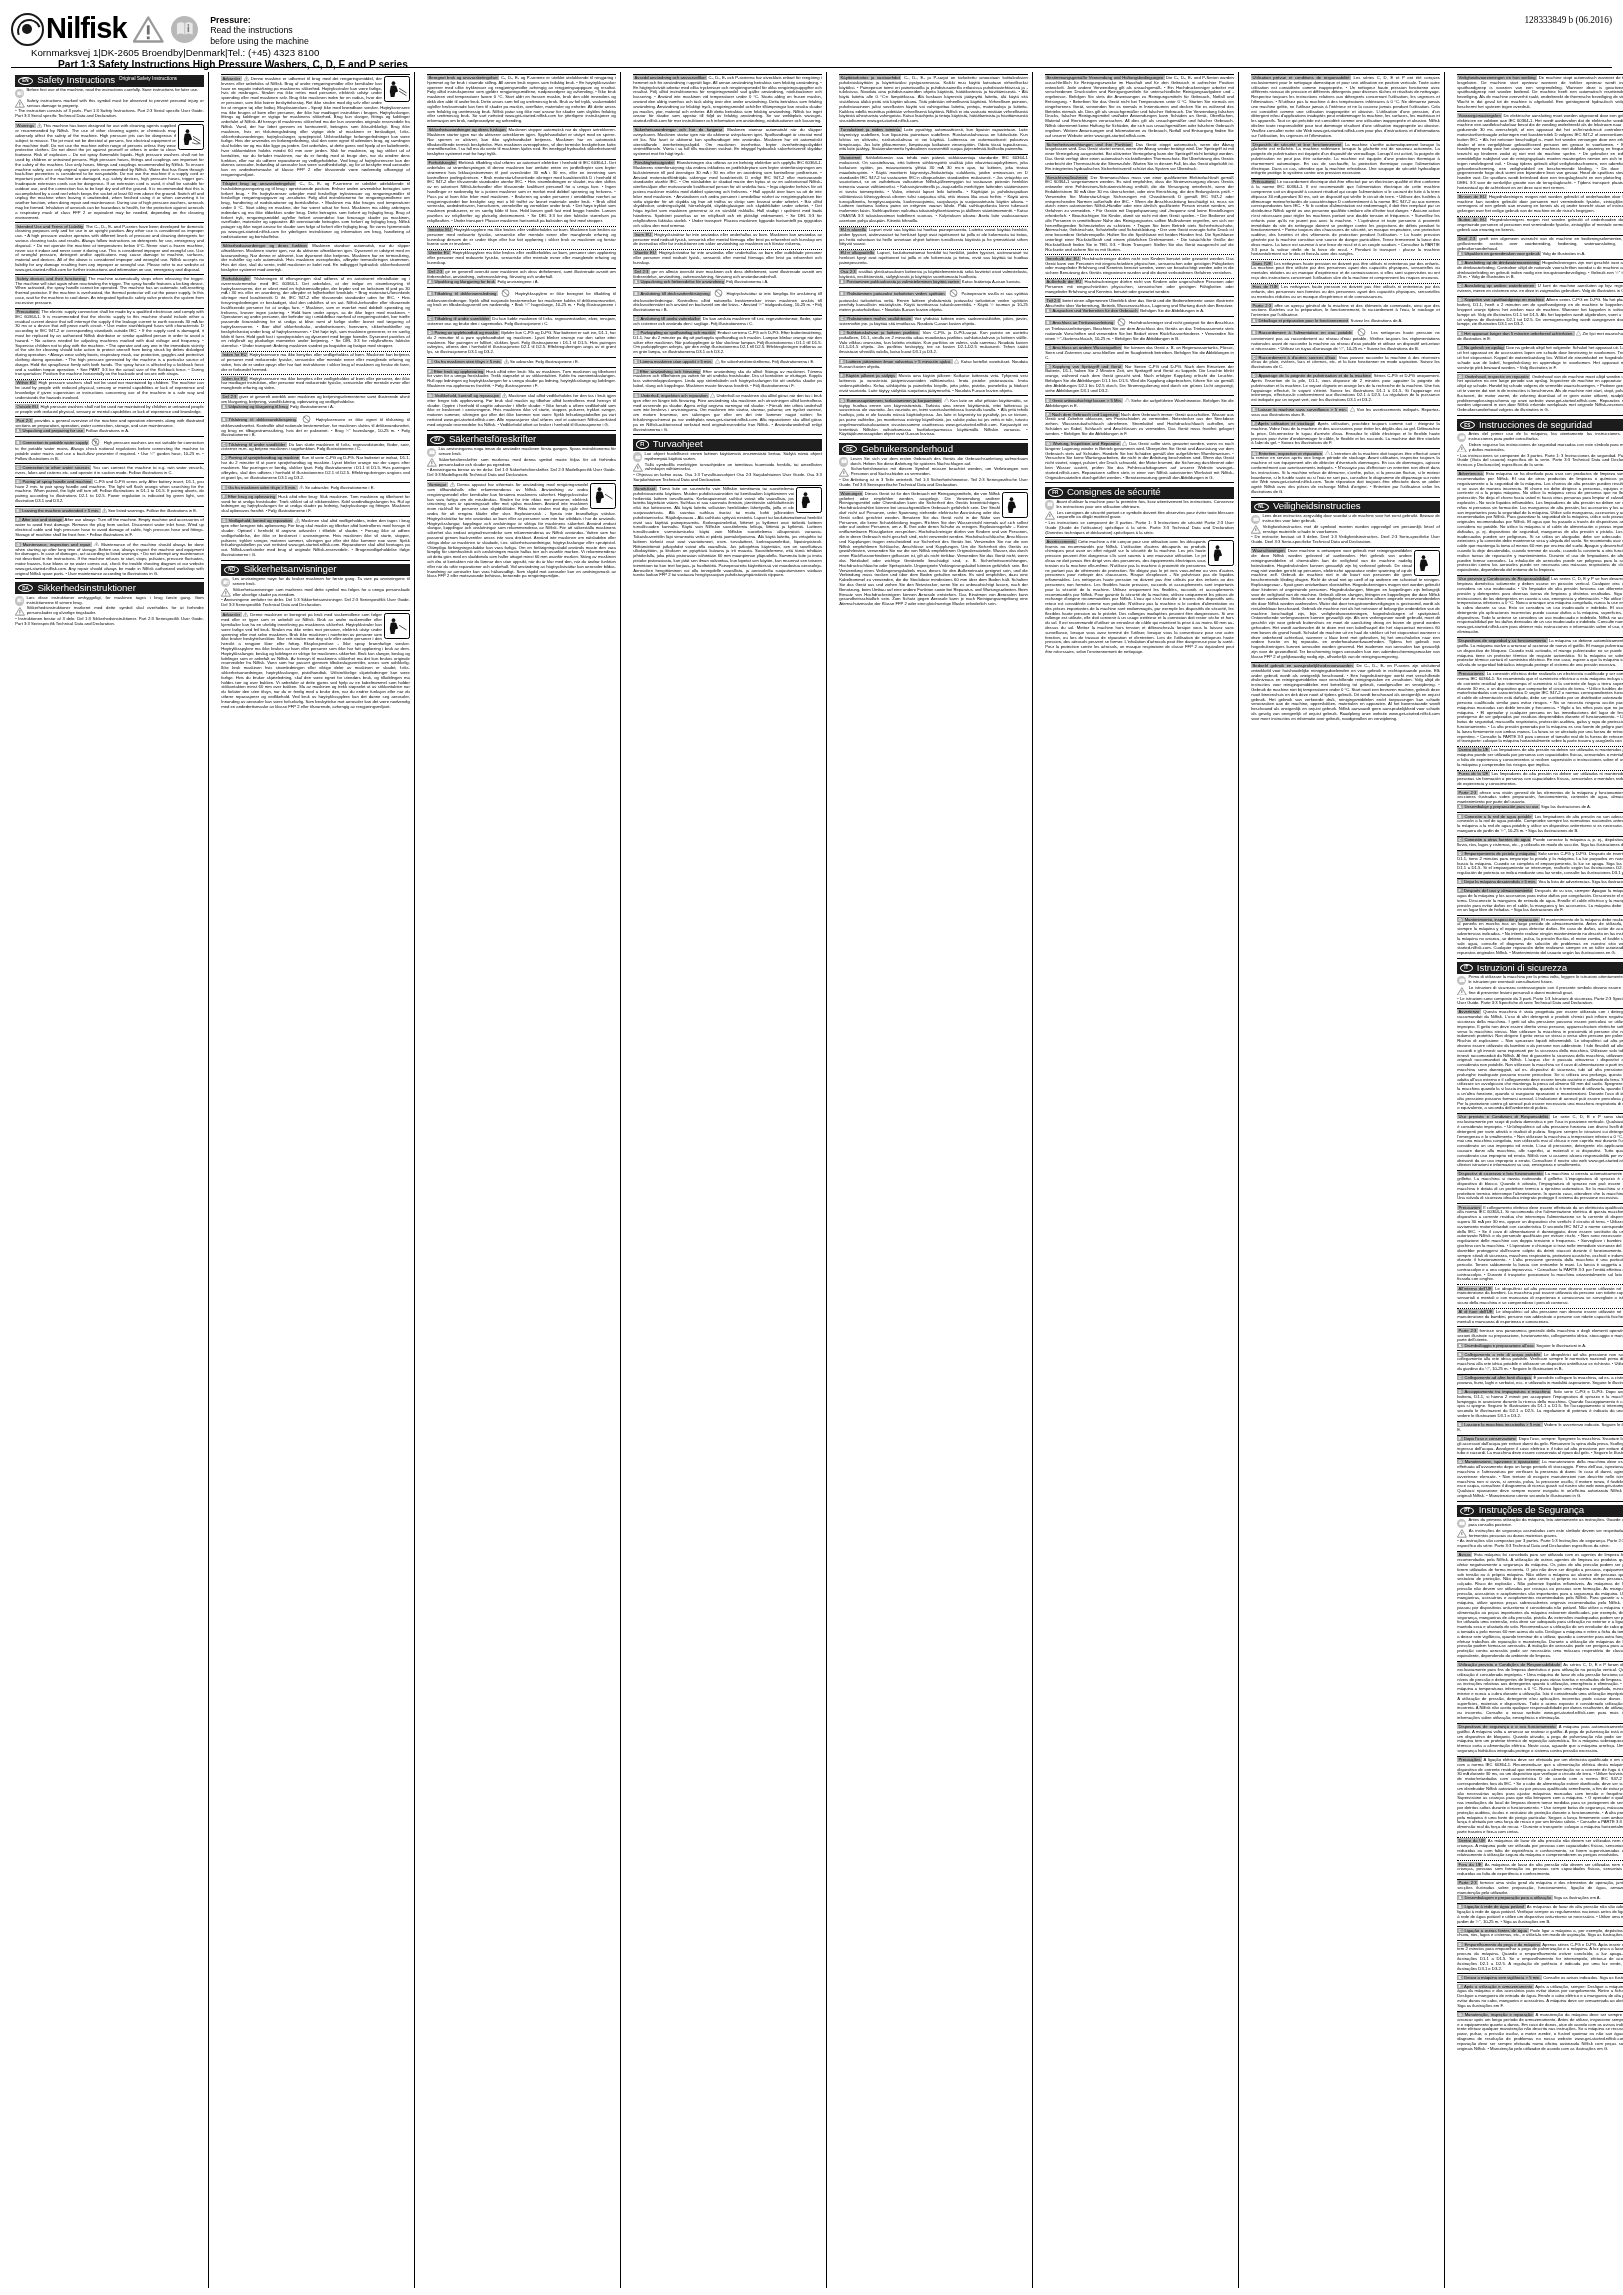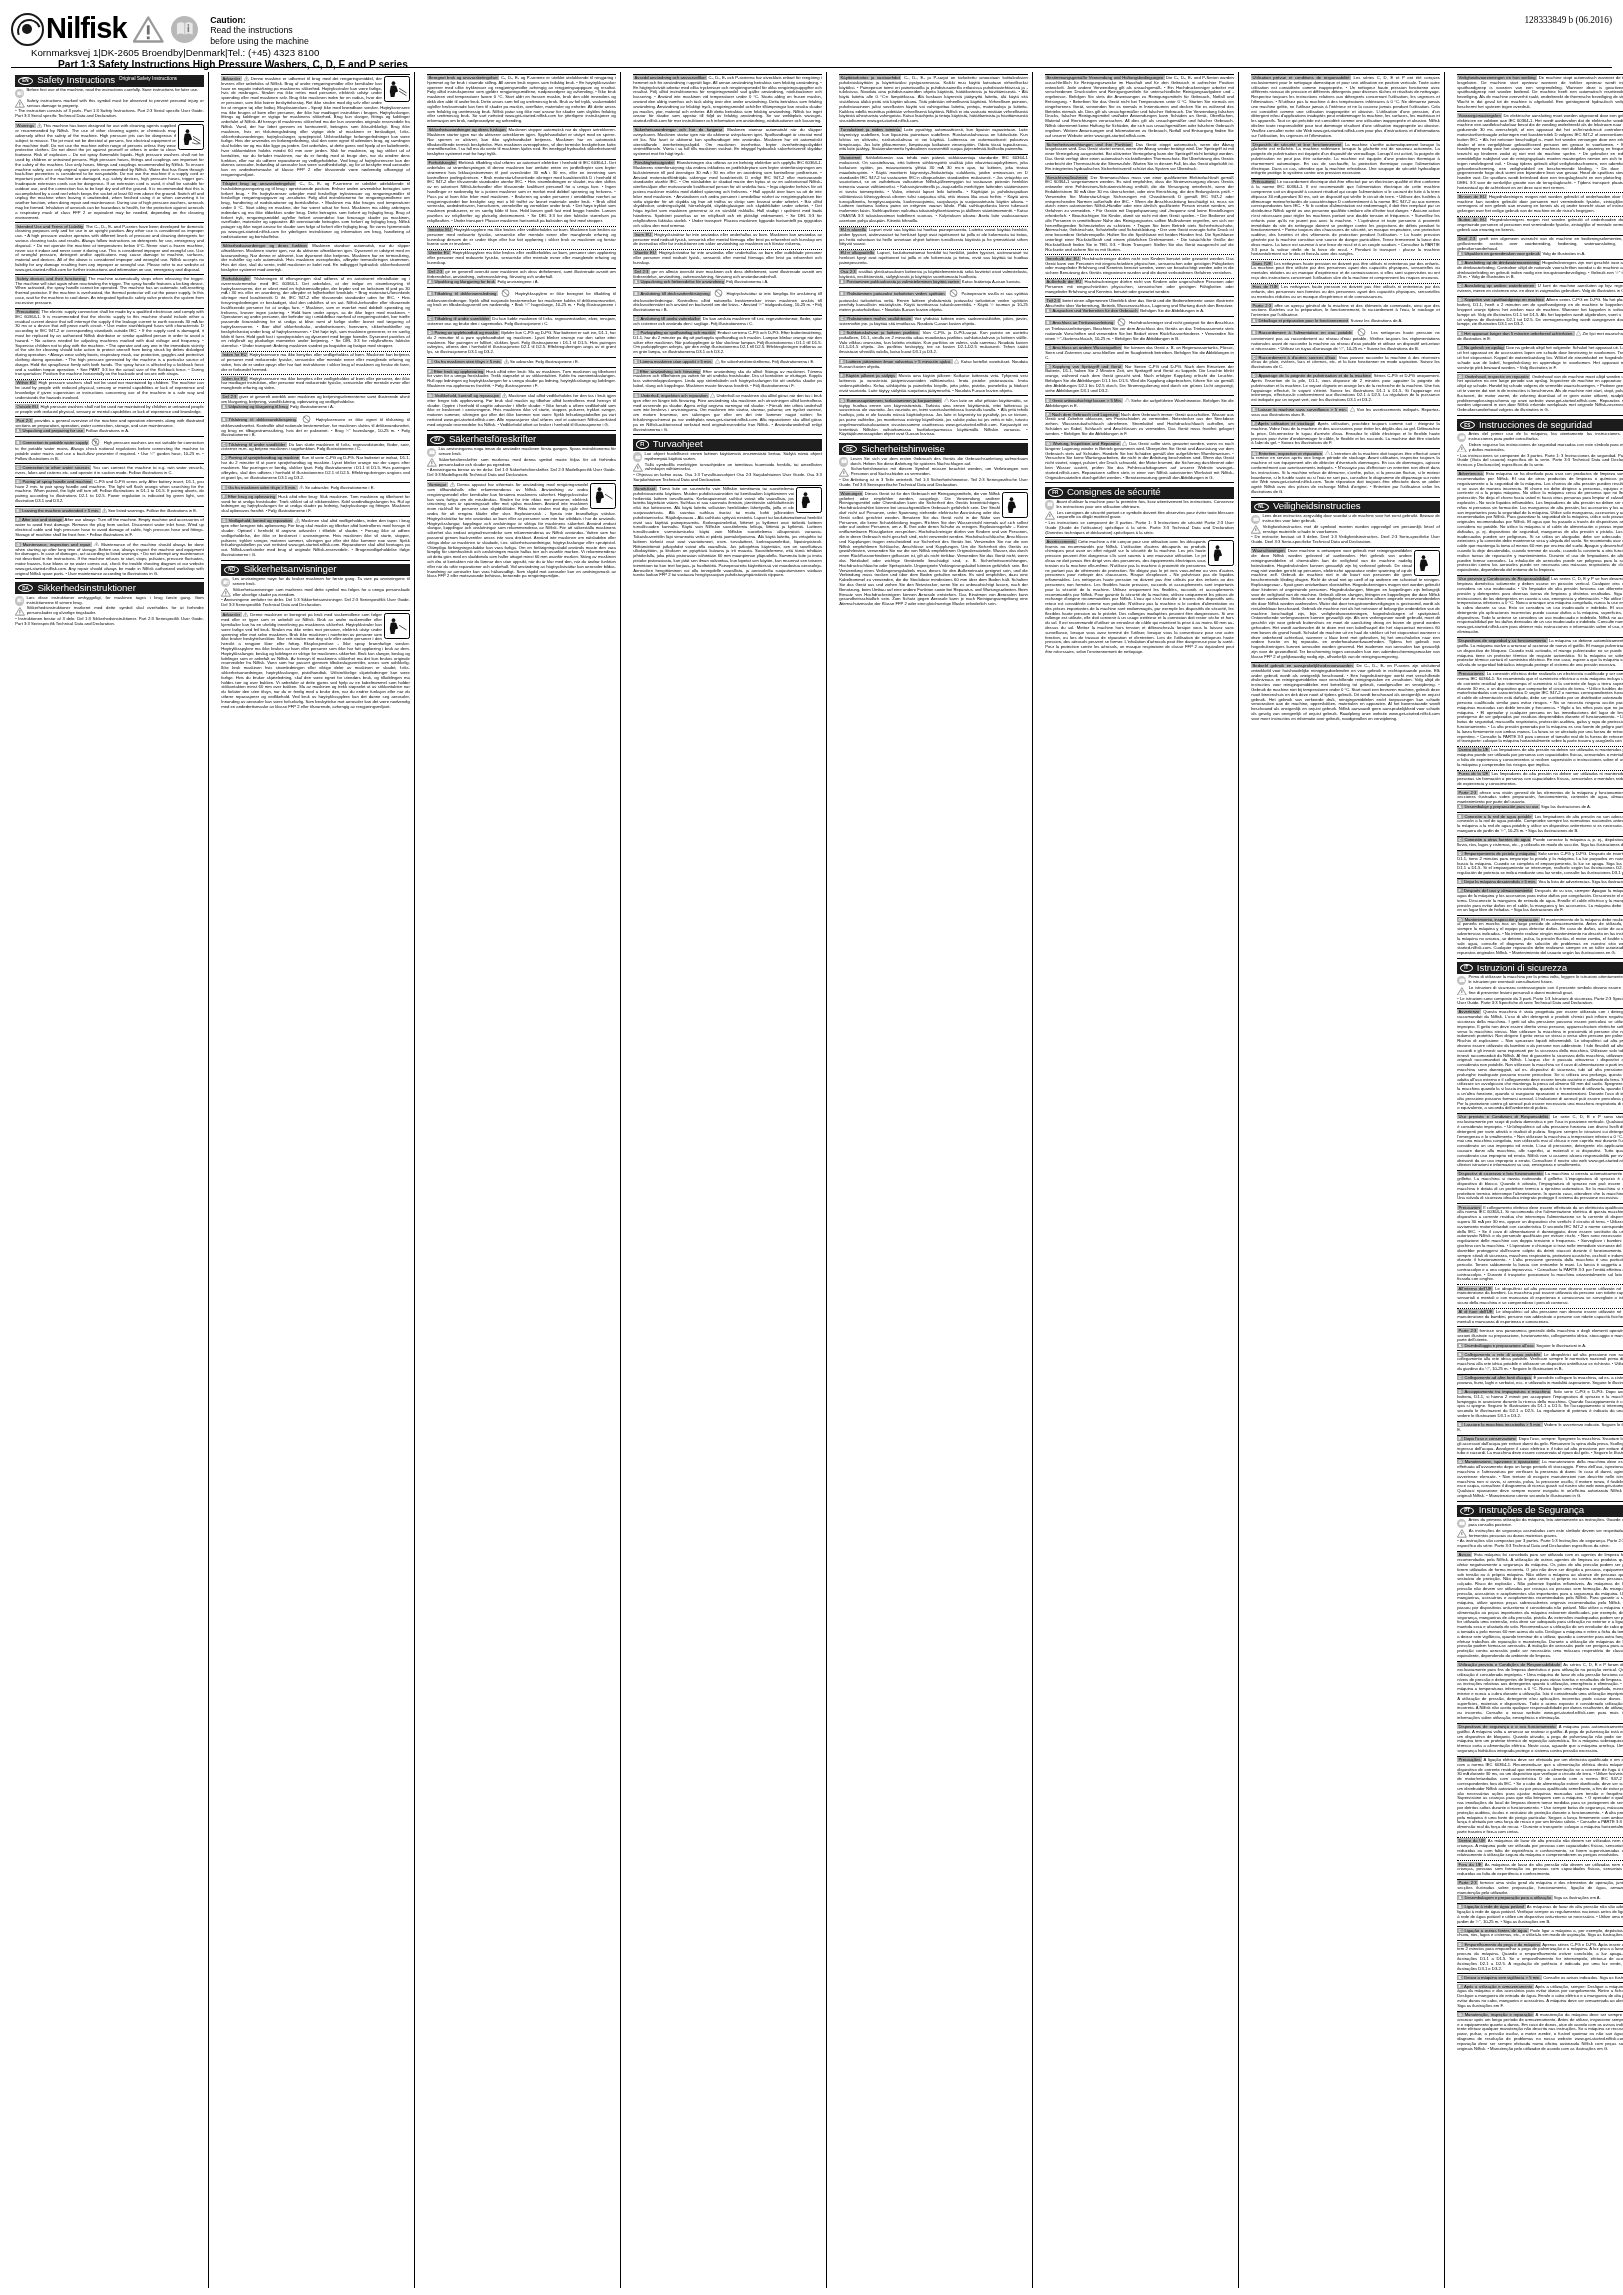--- a/index.html
+++ b/index.html
@@ -101,21 +101,21 @@
       </div>
       <div class="book-circ">
         <svg width="17.6" height="15.7" viewBox="0 0 38 34">
             <path d="M2 6 C8 2 14 2 18 5 L18 30 C14 26 8 26 2 30 Z" fill="#e8e8e8"></path>
             <path d="M36 6 C30 2 24 2 20 5 L20 30 C24 26 30 26 36 30 Z" fill="#e8e8e8"></path>
             <rect x="25" y="12" width="3.4" height="12" fill="#7a7a7a"></rect>
             <rect x="25" y="7" width="3.4" height="3.4" fill="#7a7a7a"></rect>
           </svg>
       </div>
       <div class="caution">
-        <b>Caution:</b>
+        <b>Pressure:</b>
         <div>Read the instructions</div>
         <div>before using the machine</div>
       </div>
       <div class="docnum">128333849 b (06.2016)</div>
     </div>
     <div class="addr">Kornmarksvej 1|DK-2605 Broendby|Denmark|Tel.: (+45) 4323 8100</div>
     <div class="parttitle">Part 1:3 Safety Instructions High Pressure Washers, C, D, E and P series</div>
   </div>
 
   <div class="cols">
@@ -604,21 +604,21 @@
       <div class="rule"></div>
       <p class="body"><span class="hl-letter">G</span><span class="hl">Kunnossapitämnen, tarkastaminen ja korjaaminen</span>
         <span class="tri-inline"><svg width="5.1" height="4.6" viewBox="0 0 66 58">
               <polygon points="33,3 64,55 2,55" fill="none" stroke="#8a8a8a" stroke-width="7"></polygon>
             </svg></span>
         <span>Kun laite on ollut pitkään käyttämättä, se täytyy huoltaa ennen sen käynnistämistä.  Tarkista aina ennen käyttämistä, ettei laitteessa ja varusteissa ole vaurioita. Jos vaurioita on, toimi varoitusluettelossa kuvatulla tavalla. • Älä yritä tehdä huoltoja, joita ei ole kuvattu näissä käyttöohjeissa. Jos laite ei käynnisty tai pysähdy, jos se tärisee, jos paine vaihtelee, jos moottorissa esiintyy käyntihäiriö, jos sulake palaa tai jos vettä ei tule, tutustu ongelmanratkaisukaavioon sivustossamme osoitteessa www.get-started.nilfisk.com. Korjaustyöt on teetettävä Nilfiskin valtuuttamassa huoltokorjaamossa käyttämällä Nilfiskin varaosia. • Käyttäjäkunnossapidon ohjeet ovat G-osan kuvissa.</span></p>
 
       <div class="rule"></div>
       <div class="langbar">
         <span class="code">DE</span>
-        <span class="ltitle">Sicherheitshinweise</span>
+        <span class="ltitle">Gebruikersonderhoud</span>
       </div>
       <div class="intro">
         <span class="ico-book-sm">
             <svg width="6" height="5.1" viewBox="0 0 38 34">
               <path d="M2 6 C8 2 14 2 18 5 L18 30 C14 26 8 26 2 30 Z" fill="#fff"></path>
               <path d="M36 6 C30 2 24 2 20 5 L20 30 C24 26 30 26 36 30 Z" fill="#fff"></path>
             </svg>
           </span>
         <p>Lesen Sie sich vor dem ersten Gebrauch des Geräts die Gebrauchsanleitung aufmerksam durch. Heben Sie diese Anleitung für späteres Nachschlagen auf.</p>
       </div>

